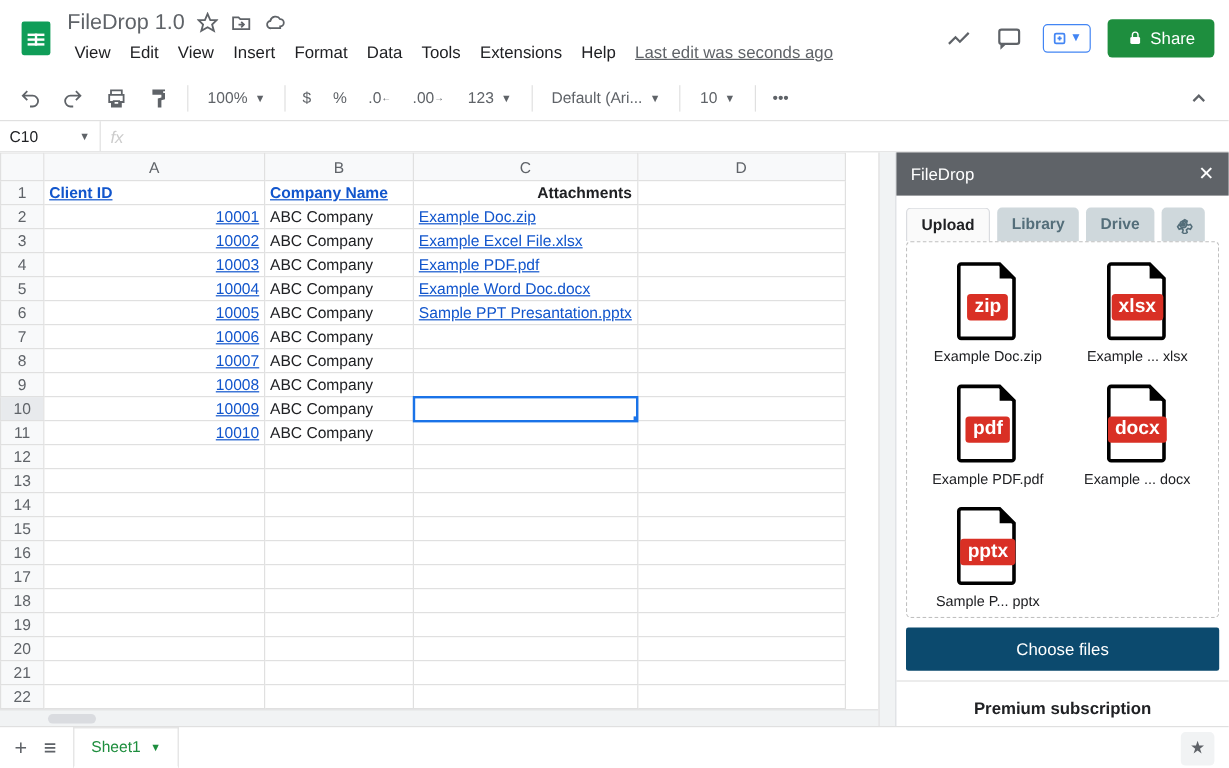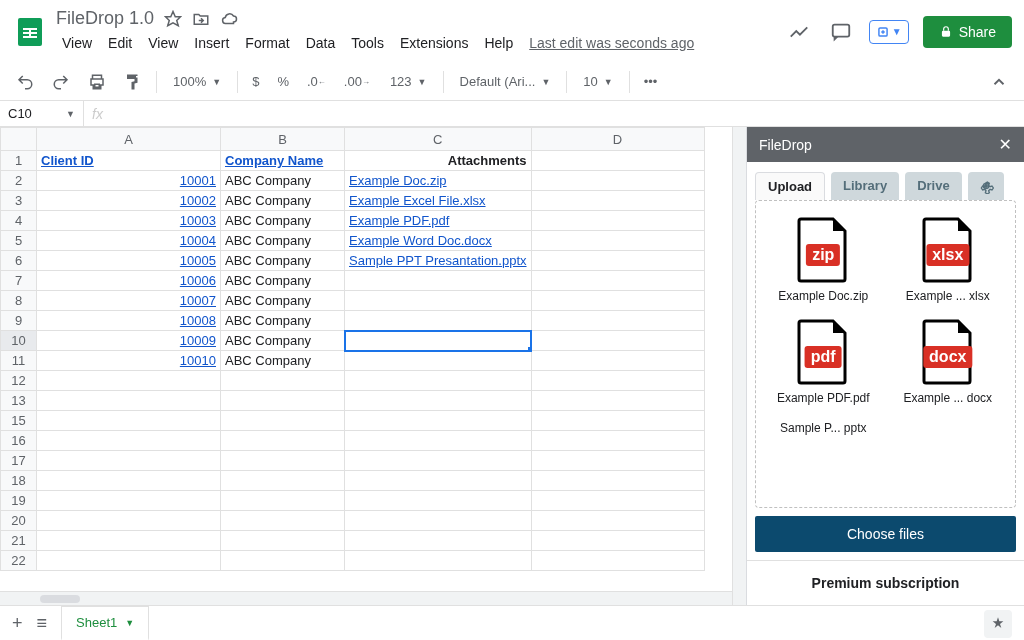--- a/index.html
+++ b/index.html
@@ -319,20 +319,27 @@
             </tr>
         <tr>
               <th class="rowhdr">12</th>
               <td class="col-a"></td>
               <td class="col-b"></td>
               <td class="col-c"></td>
               <td class="col-d"></td>
             </tr>
         <tr>
               <th class="rowhdr">13</th>
+              <td class="col-a"></td>
+              <td class="col-b"></td>
+              <td class="col-c"></td>
+              <td class="col-d"></td>
+            </tr>
+        <tr>
+              <th class="rowhdr">14</th>
               <td class="col-a"></td>
               <td class="col-b"></td>
               <td class="col-c"></td>
               <td class="col-d"></td>
             </tr>
         <tr>
               <th class="rowhdr">15</th>
               <td class="col-a"></td>
               <td class="col-b"></td>
               <td class="col-c"></td>
@@ -448,20 +455,27 @@
           <div class="file-icon">
               <svg class="file-icon-svg" viewBox="0 0 56 66">
                 <path d="M6 2h32l12 12v48a2 2 0 0 1-2 2H6a2 2 0 0 1-2-2V4a2 2 0 0 1 2-2z" fill="#fff" stroke="#000" stroke-width="3"></path>
                 <path d="M38 2v12h12" fill="#000"></path>
               </svg>
               <div class="file-badge">docx</div>
             </div>
           <div class="file-name">Example ... docx</div>
         </div>
         <div class="file-tile">
+          <div class="file-icon">
+              <svg class="file-icon-svg" viewBox="0 0 56 66">
+                <path d="M6 2h32l12 12v48a2 2 0 0 1-2 2H6a2 2 0 0 1-2-2V4a2 2 0 0 1 2-2z" fill="#fff" stroke="#000" stroke-width="3"></path>
+                <path d="M38 2v12h12" fill="#000"></path>
+              </svg>
+              <div class="file-badge">pptx</div>
+            </div>
           <div class="file-name">Sample P... pptx</div>
         </div>
       </div>
     </div>
     <div class="choose-btn">Choose files</div>
     <div class="premium-bar">Premium subscription</div>
   </div>
 </div>
 
 <div class="sheet-tabs">

